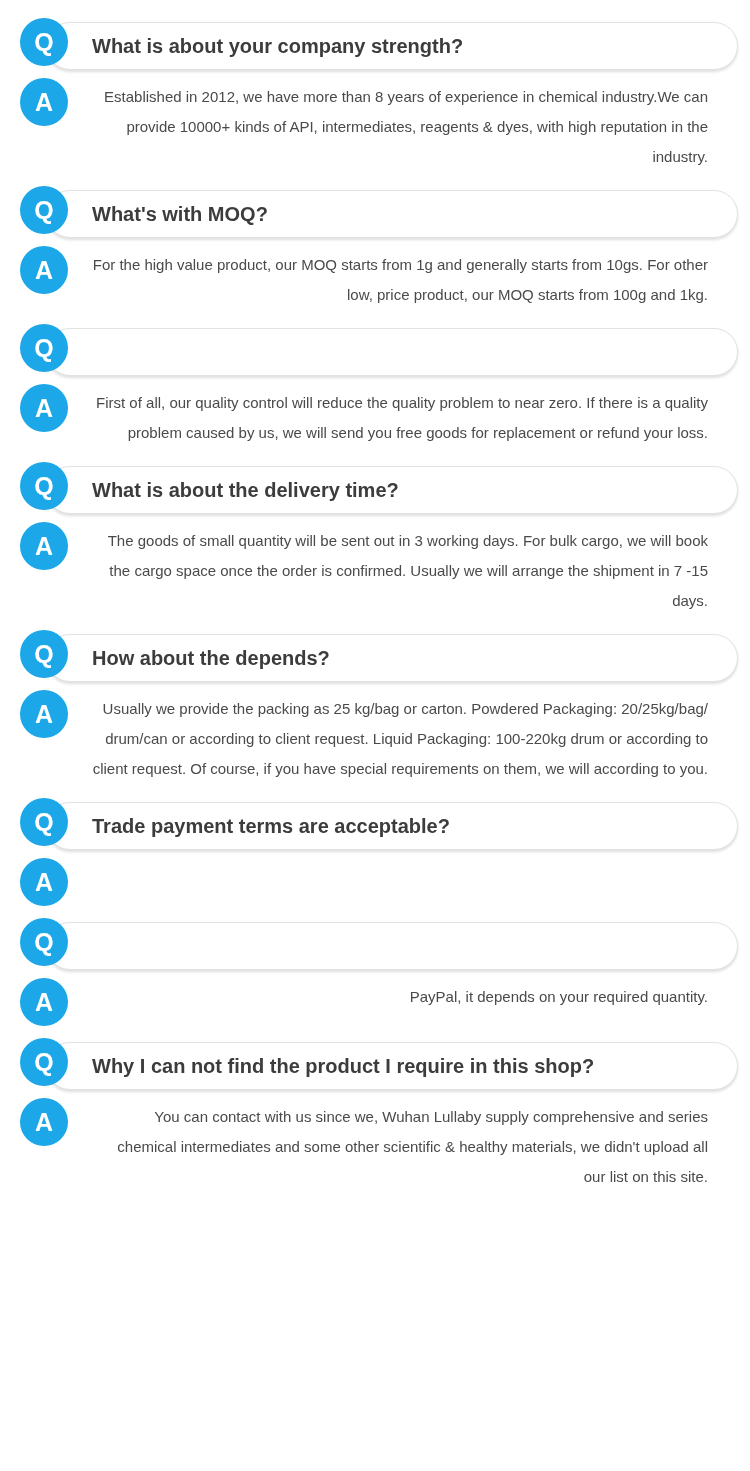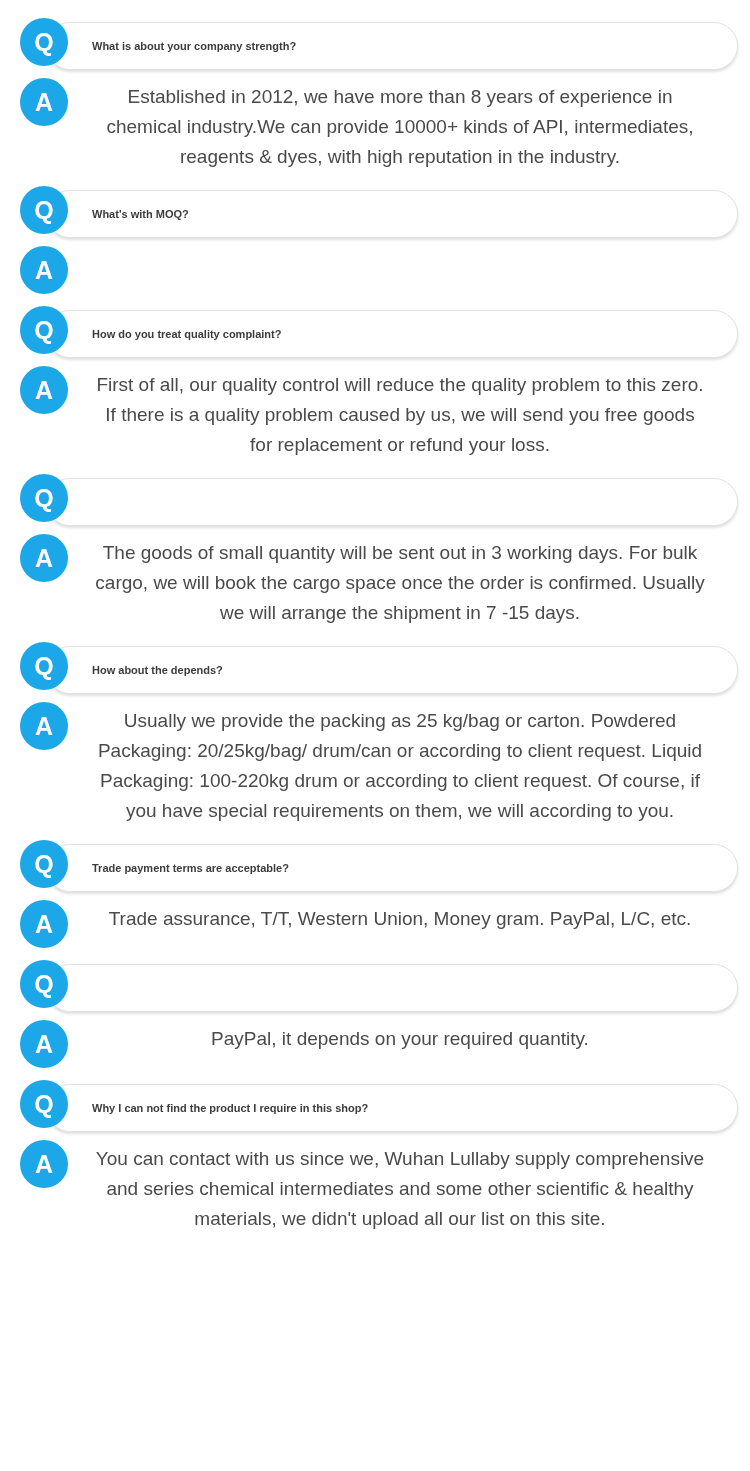--- a/index.html
+++ b/index.html
@@ -55,21 +55,21 @@
     font-family: "Liberation Sans", sans-serif;
   }
   .q-text {
     position: absolute;
     left: 80px;
     top: 0;
     right: 26px;
     height: 56px;
     display: flex;
     align-items: center;
-    font-size: 11px;
+    font-size: 20px;
     font-weight: bold;
     color: #3c3c3c;
     z-index: 2;
   }
   
   .a-row {
     position: relative;
     min-height: 58px;
     padding: 6px 30px 10px 80px;
   }
@@ -81,24 +81,24 @@
     height: 48px;
     border-radius: 50%;
     background: #1CA7E8;
     color: #ffffff;
     font-size: 25px;
     font-weight: bold;
     line-height: 48px;
     text-align: center;
   }
   .a-text {
-    font-size: 19px;
+    font-size: 15px;
     line-height: 30px;
     color: #4a4a4a;
-    text-align: center;
+    text-align: right;
   }
 </style>
 </head>
 <body>
 
 <div class="faq-list" id="faq-list">
     <div class="faq-item">
       <div class="q-row">
         <div class="q-pill"></div>
         <div class="q-badge">Q</div>
@@ -110,37 +110,38 @@
       </div>
     </div>
     <div class="faq-item">
       <div class="q-row">
         <div class="q-pill"></div>
         <div class="q-badge">Q</div>
         <div class="q-text">What's with MOQ?</div>
       </div>
       <div class="a-row">
         <div class="a-badge">A</div>
+        <div class="a-text">For the high value product, our MOQ starts from 1g and generally starts from 10gs. For other low, price product, our MOQ starts from 100g and 1kg.</div>
       </div>
     </div>
     <div class="faq-item">
       <div class="q-row">
         <div class="q-pill"></div>
         <div class="q-badge">Q</div>
-        <div class="q-text">How do you treat quality complaint?</div>
       </div>
       <div class="a-row">
         <div class="a-badge">A</div>
-        <div class="a-text">First of all, our quality control will reduce the quality problem to this zero. If there is a quality problem caused by us, we will send you free goods for replacement or refund your loss.</div>
+        <div class="a-text">First of all, our quality control will reduce the quality problem to near zero. If there is a quality problem caused by us, we will send you free goods for replacement or refund your loss.</div>
       </div>
     </div>
     <div class="faq-item">
       <div class="q-row">
         <div class="q-pill"></div>
         <div class="q-badge">Q</div>
+        <div class="q-text">What is about the delivery time?</div>
       </div>
       <div class="a-row">
         <div class="a-badge">A</div>
         <div class="a-text">The goods of small quantity will be sent out in 3 working days. For bulk cargo, we will book the cargo space once the order is confirmed. Usually we will arrange the shipment in 7 -15 days.</div>
       </div>
     </div>
     <div class="faq-item">
       <div class="q-row">
         <div class="q-pill"></div>
         <div class="q-badge">Q</div>
@@ -152,21 +153,20 @@
       </div>
     </div>
     <div class="faq-item">
       <div class="q-row">
         <div class="q-pill"></div>
         <div class="q-badge">Q</div>
         <div class="q-text">Trade payment terms are acceptable?</div>
       </div>
       <div class="a-row">
         <div class="a-badge">A</div>
-        <div class="a-text">Trade assurance, T/T, Western Union, Money gram. PayPal, L/C, etc.</div>
       </div>
     </div>
     <div class="faq-item">
       <div class="q-row">
         <div class="q-pill"></div>
         <div class="q-badge">Q</div>
       </div>
       <div class="a-row">
         <div class="a-badge">A</div>
         <div class="a-text">PayPal, it depends on your required quantity.</div>

